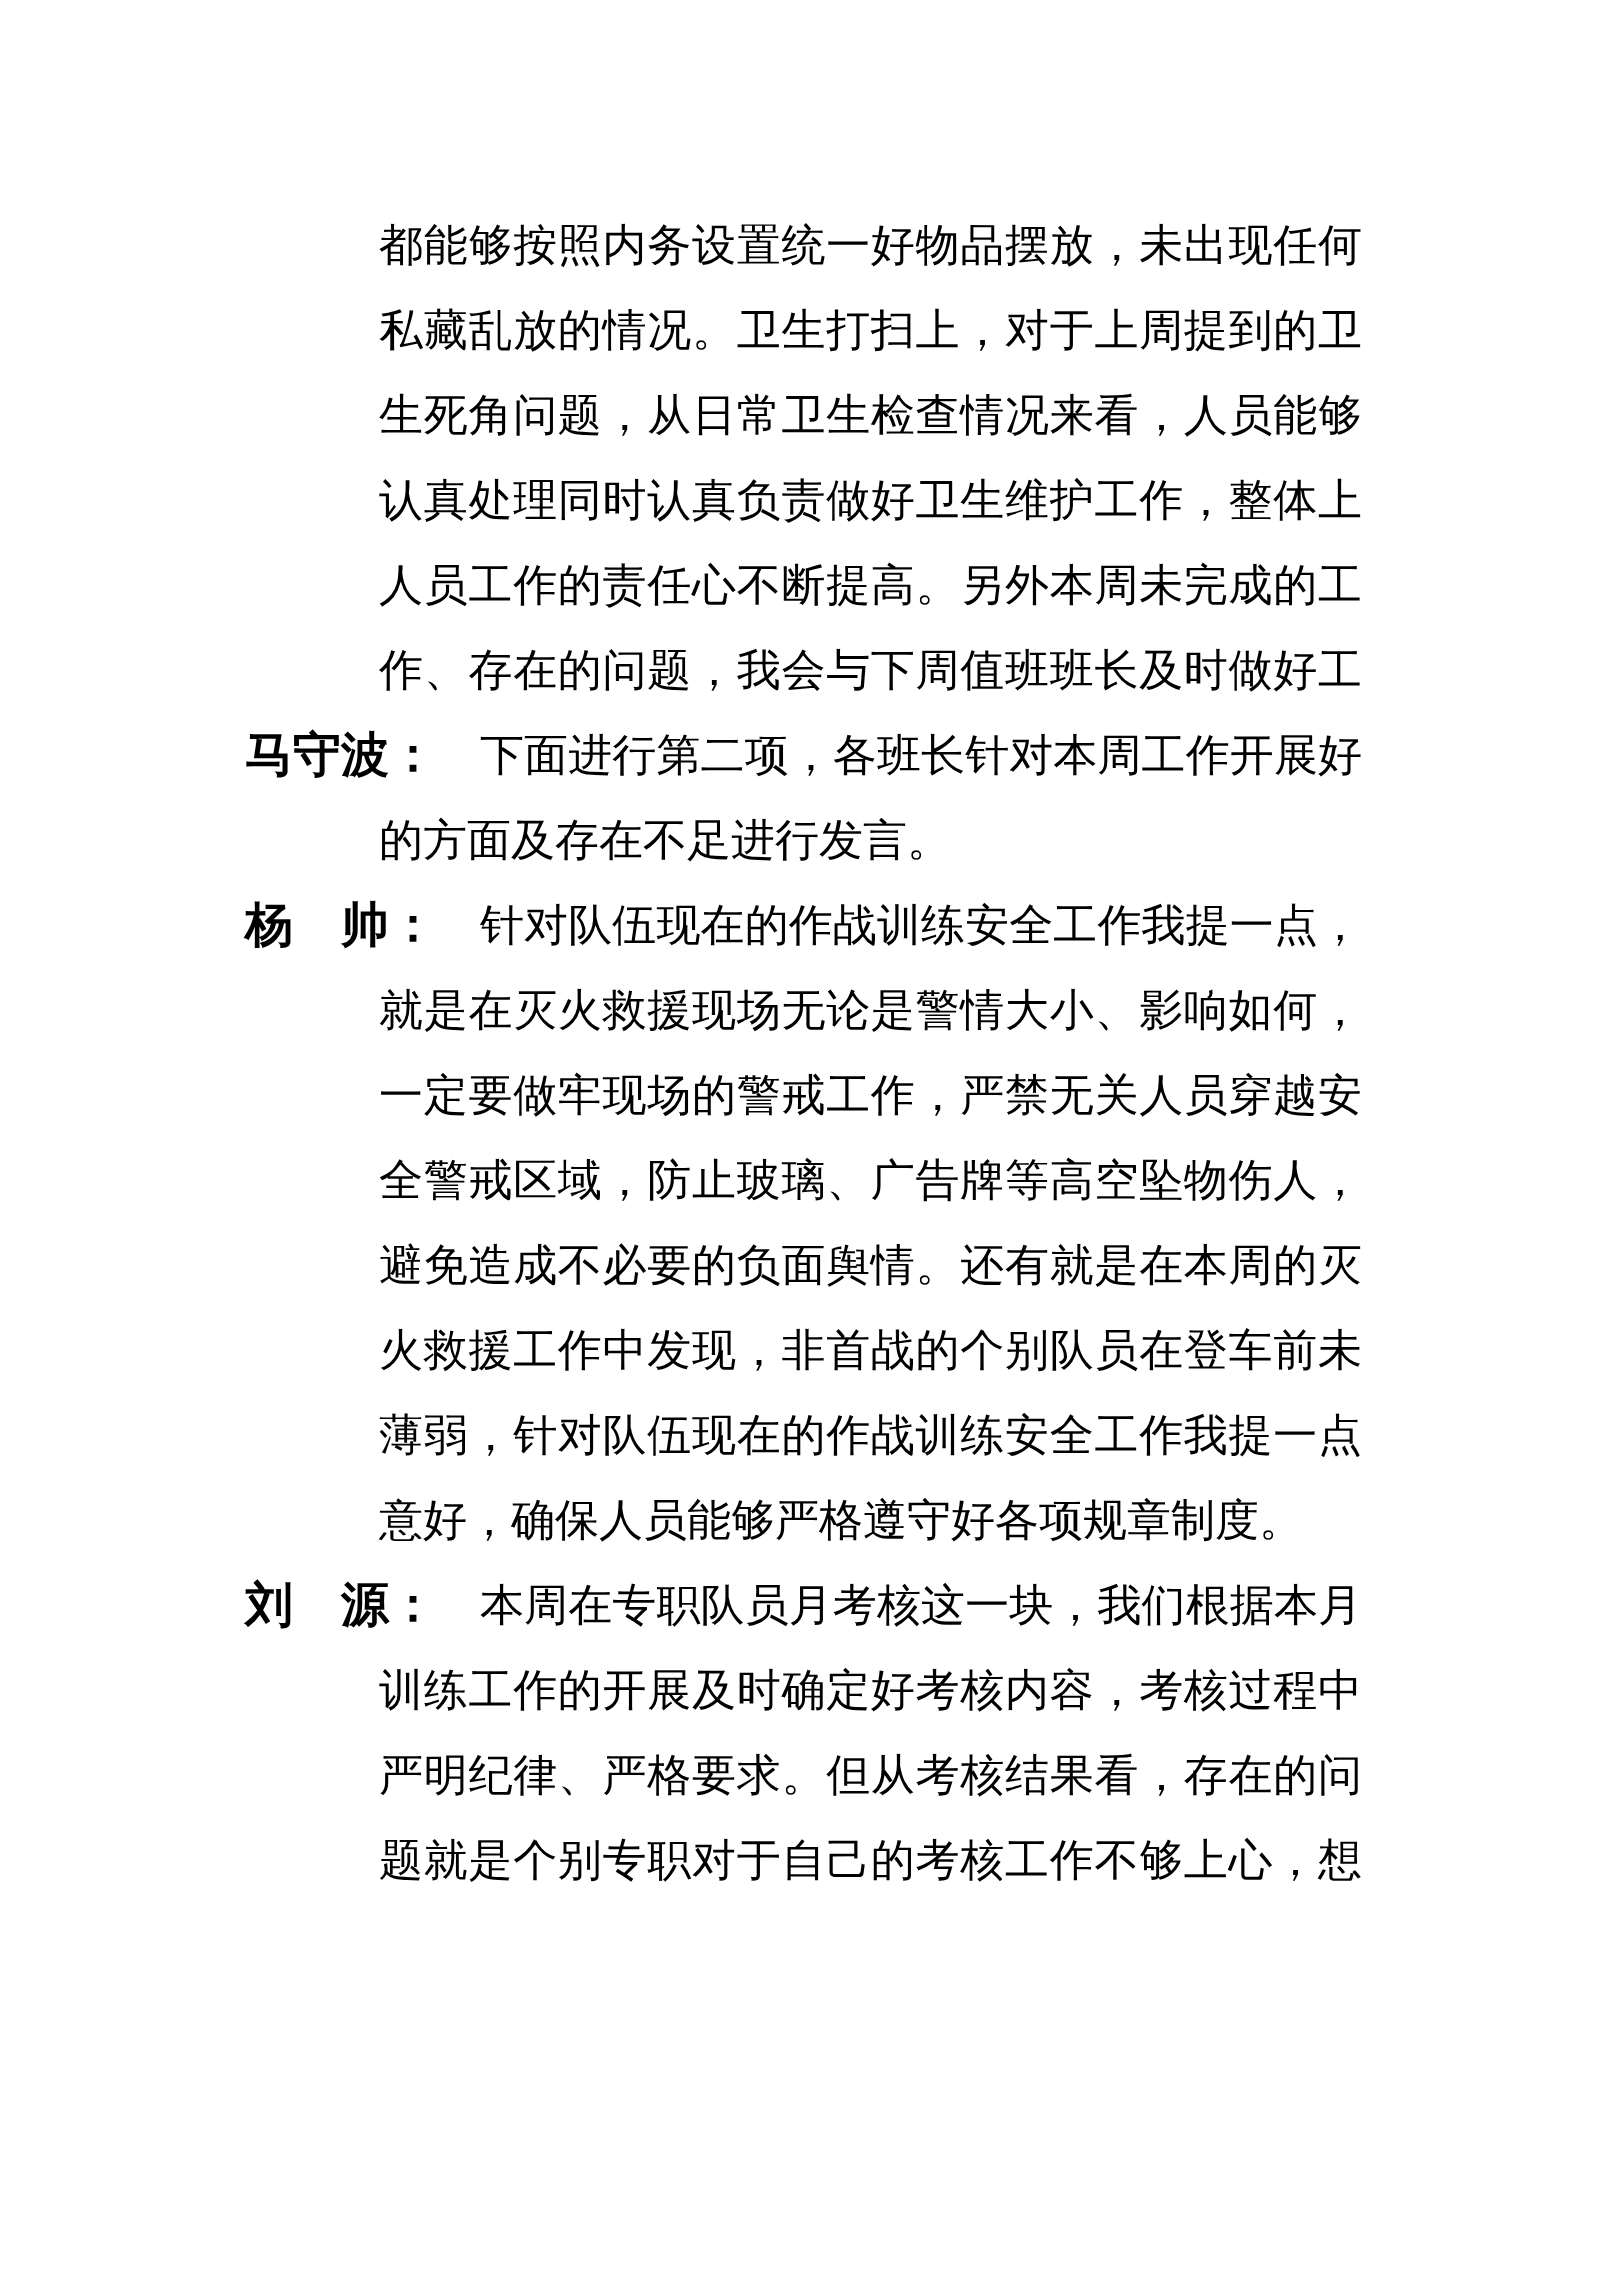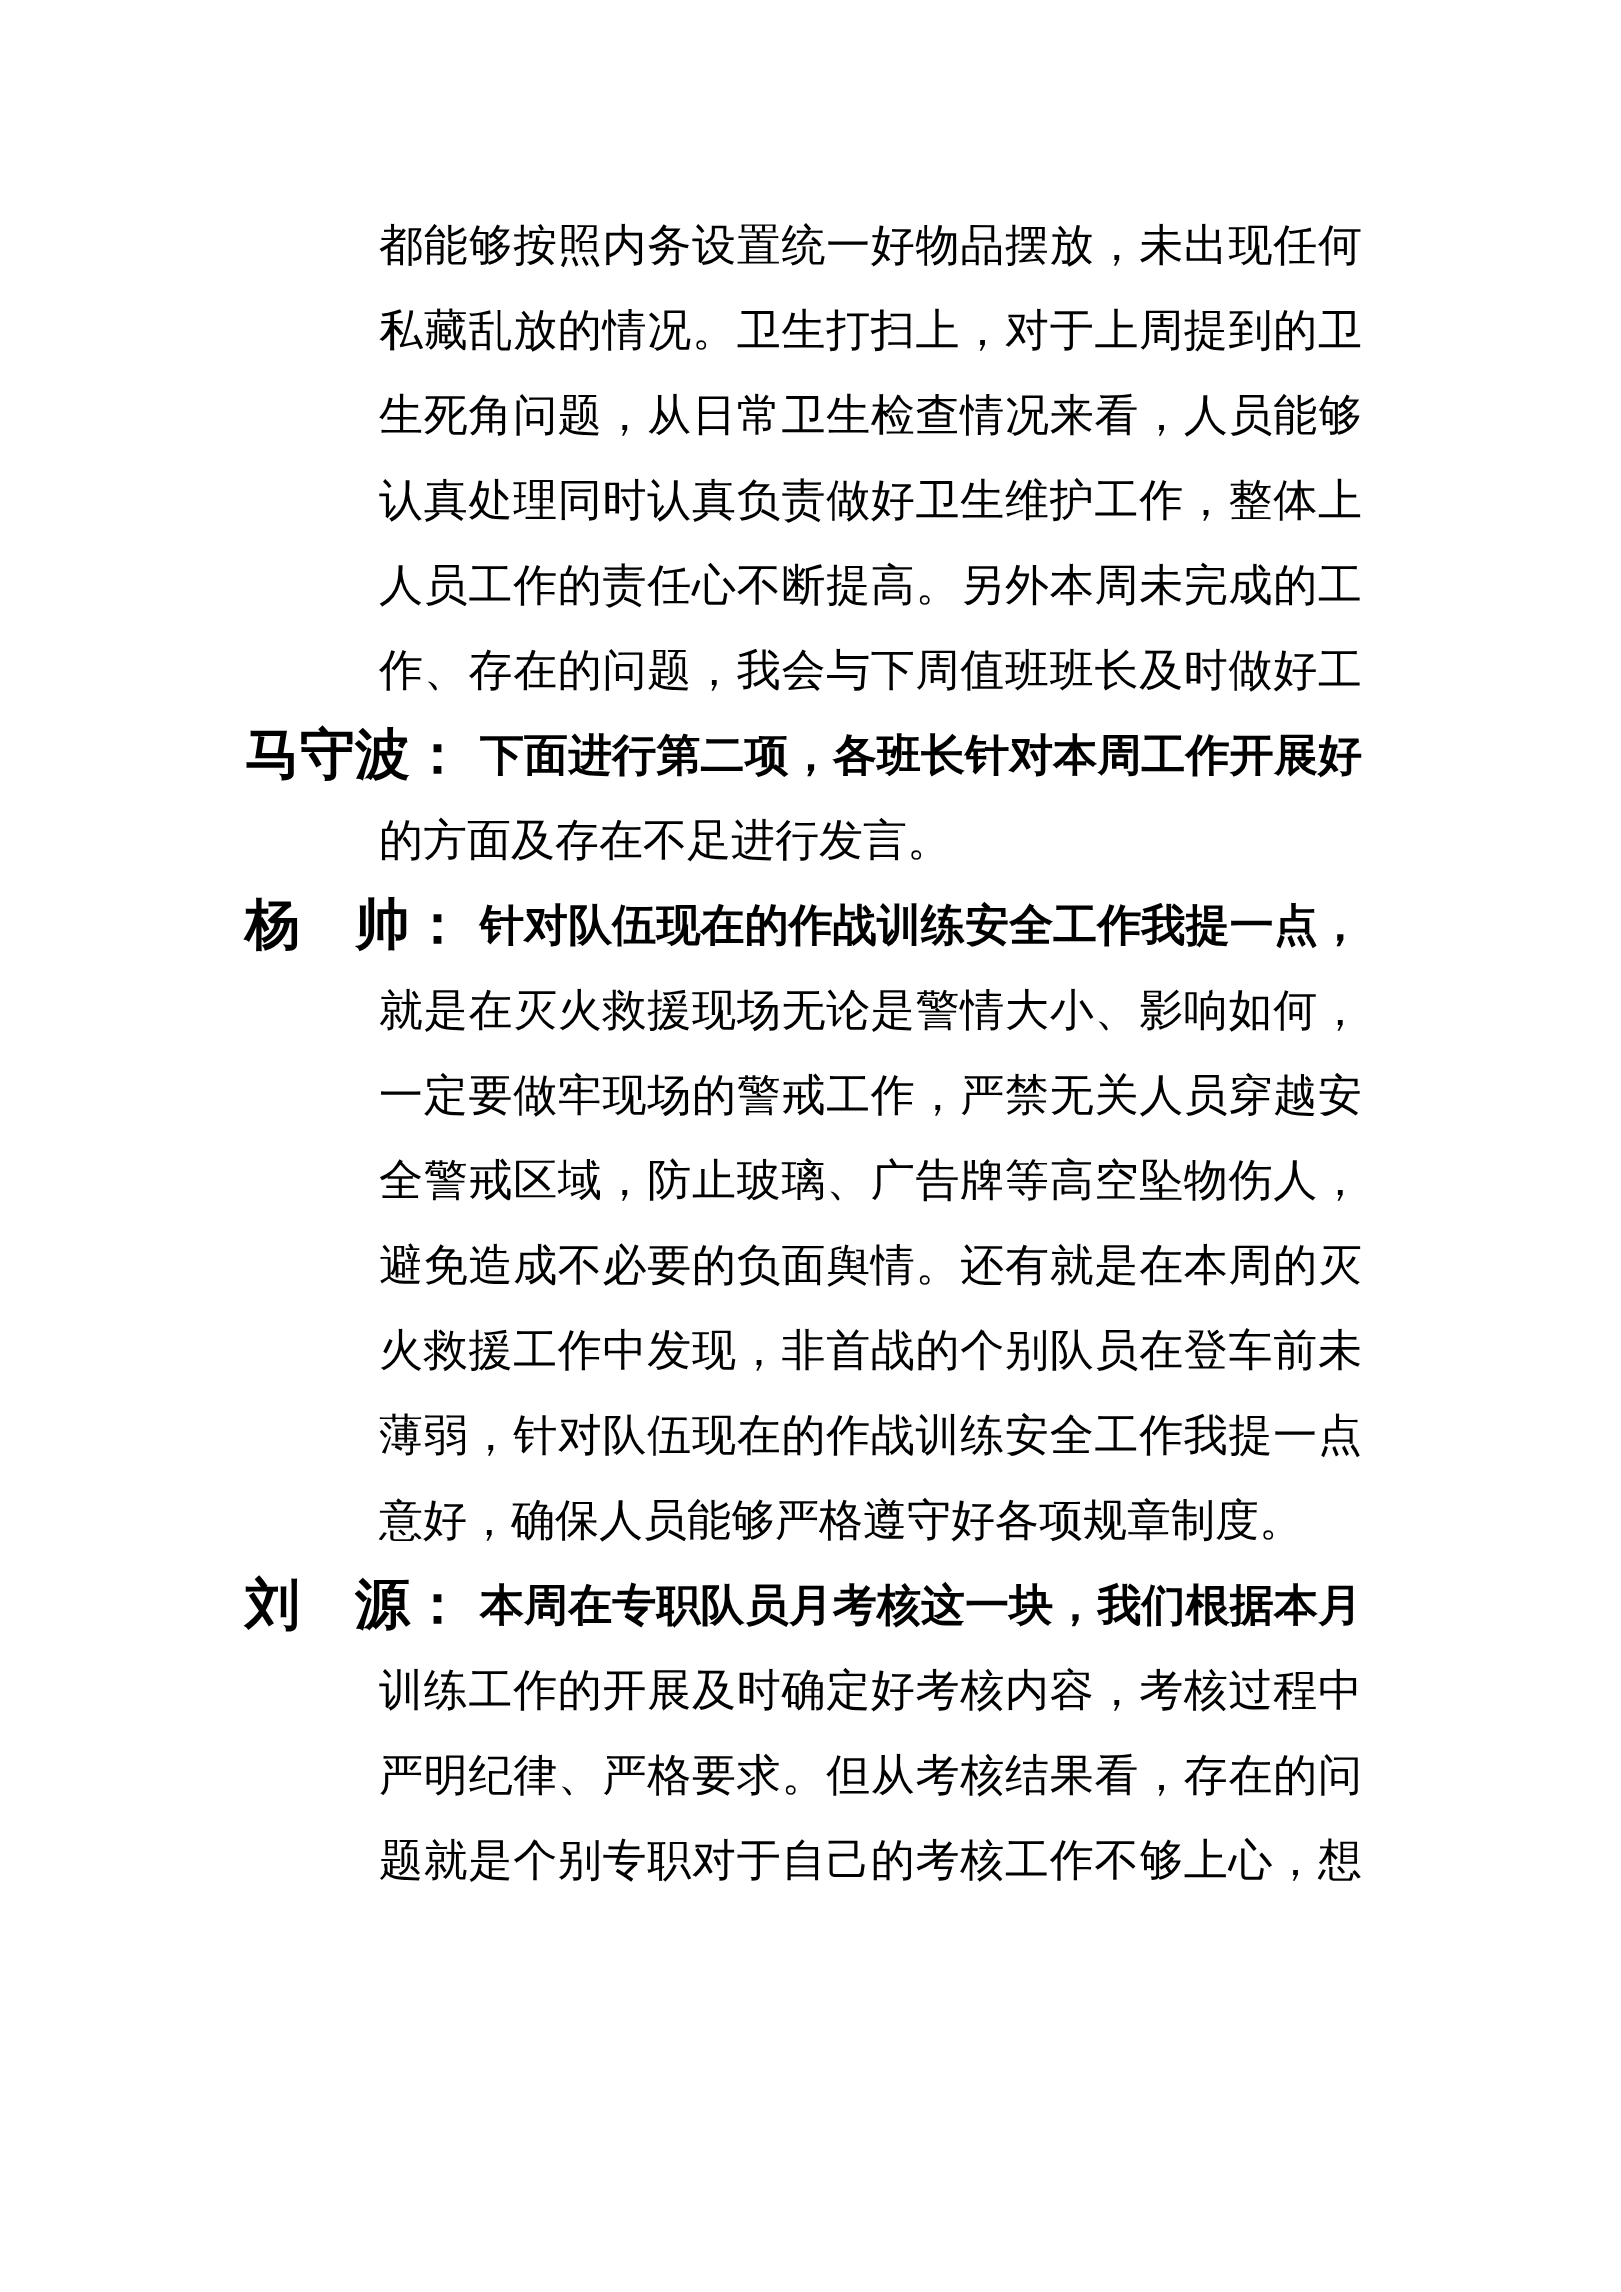--- a/index.html
+++ b/index.html
@@ -36,30 +36,29 @@
     overflow: visible;
   }
 
   .line.para-end {
     text-align-last: left;     
   }
 
   
   .has-speaker .line:first-of-type {
     padding-left: 101px;
-    font-weight: bold;
   }
 
   .speaker {
     position: absolute;
     left: 0;
     top: 0;
     font-family: "DejaVu Sans", "Liberation Sans", sans-serif;
     font-weight: 700;
-    font-size: 55px;
+    font-size: 48px;
     line-height: 85px;
     white-space: nowrap;
   }
 </style>
 </head>
 <body>
 
 <div class="page">
   <div class="content">
       <div class="para">

